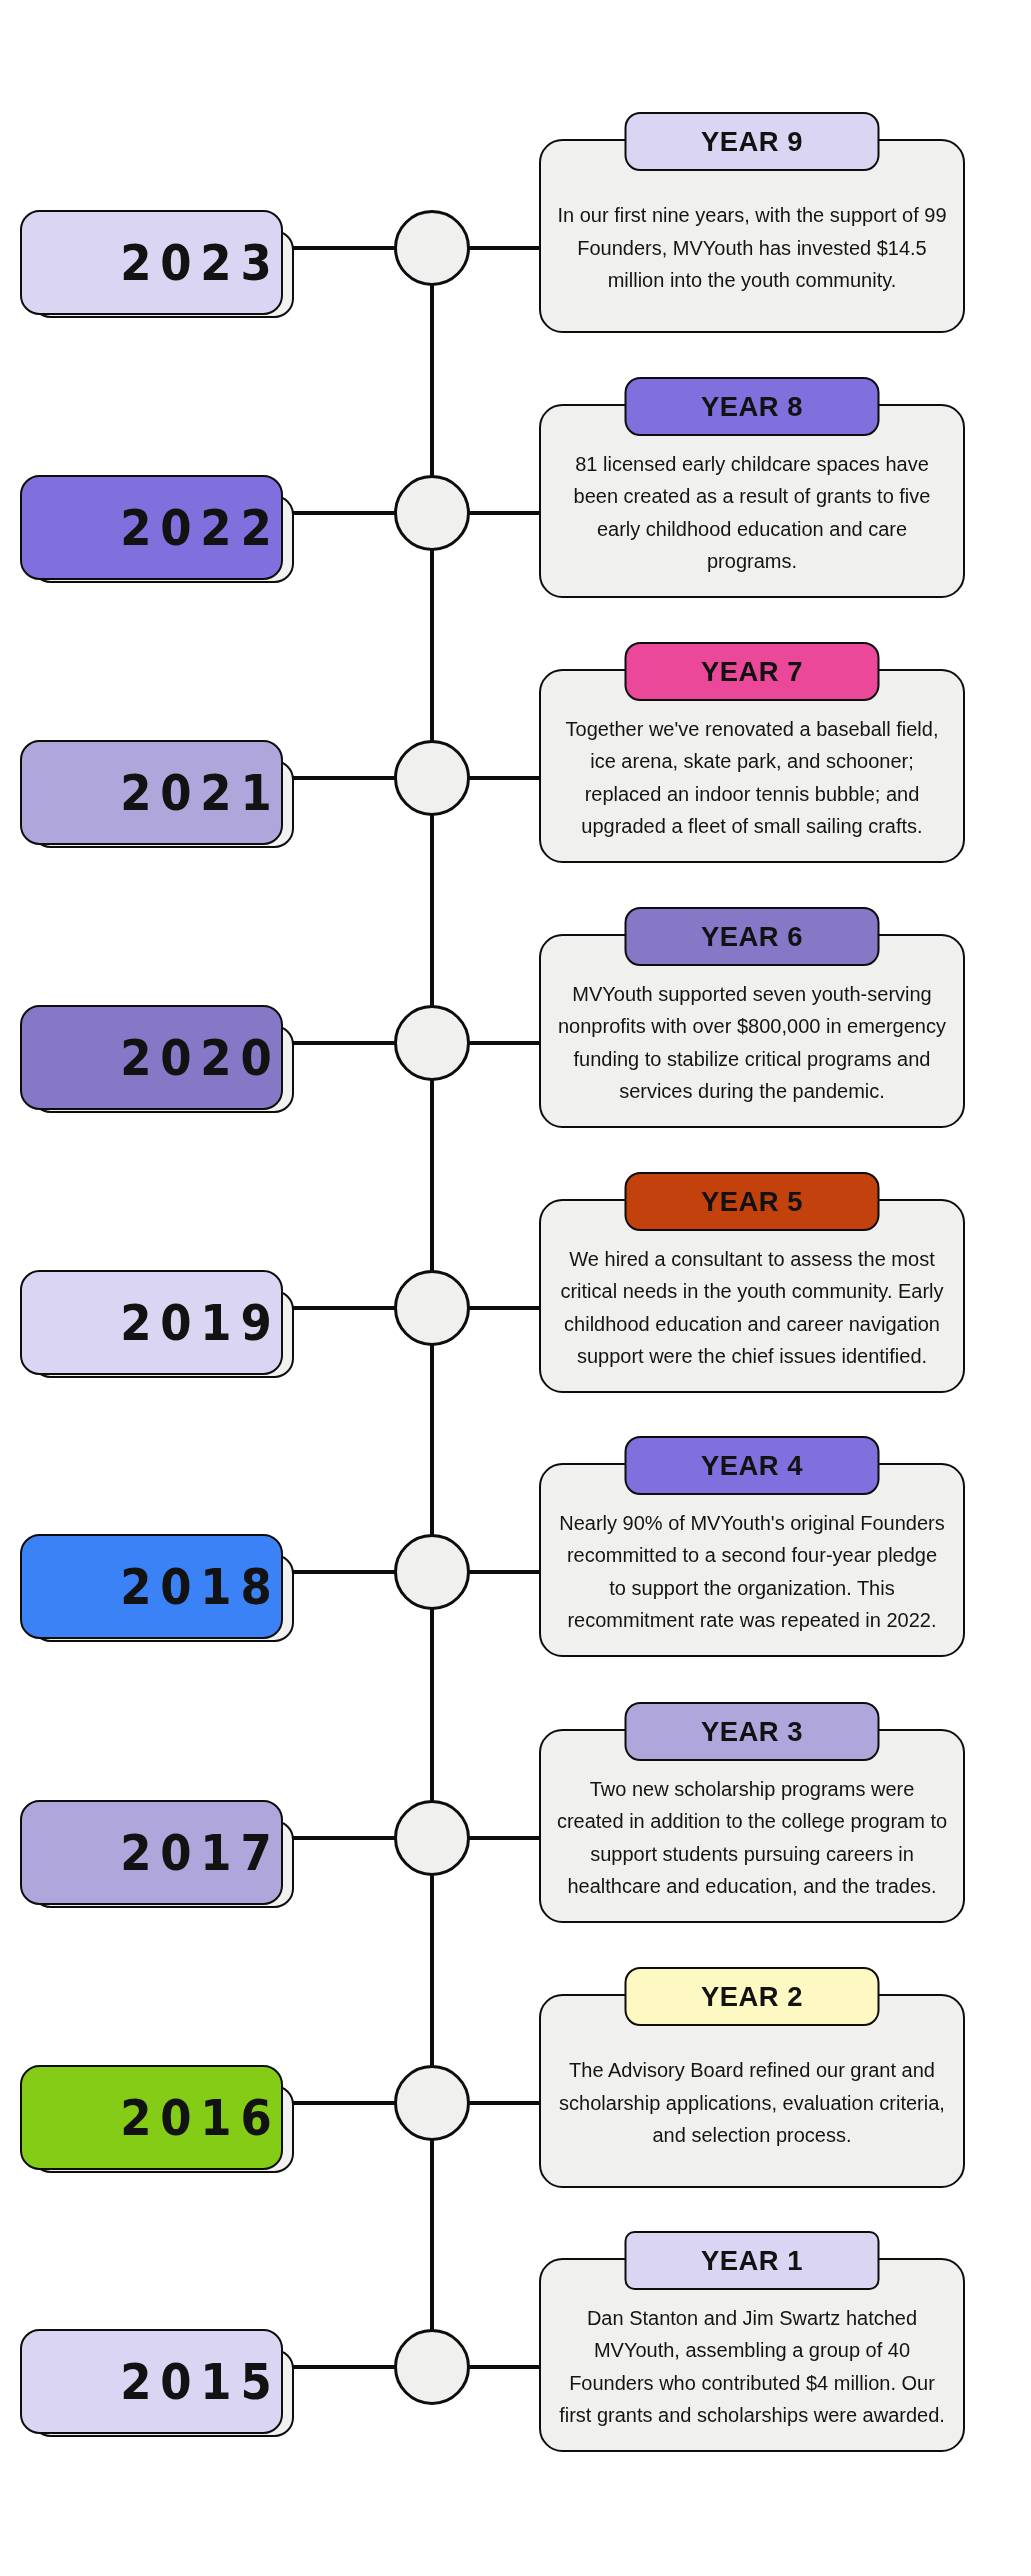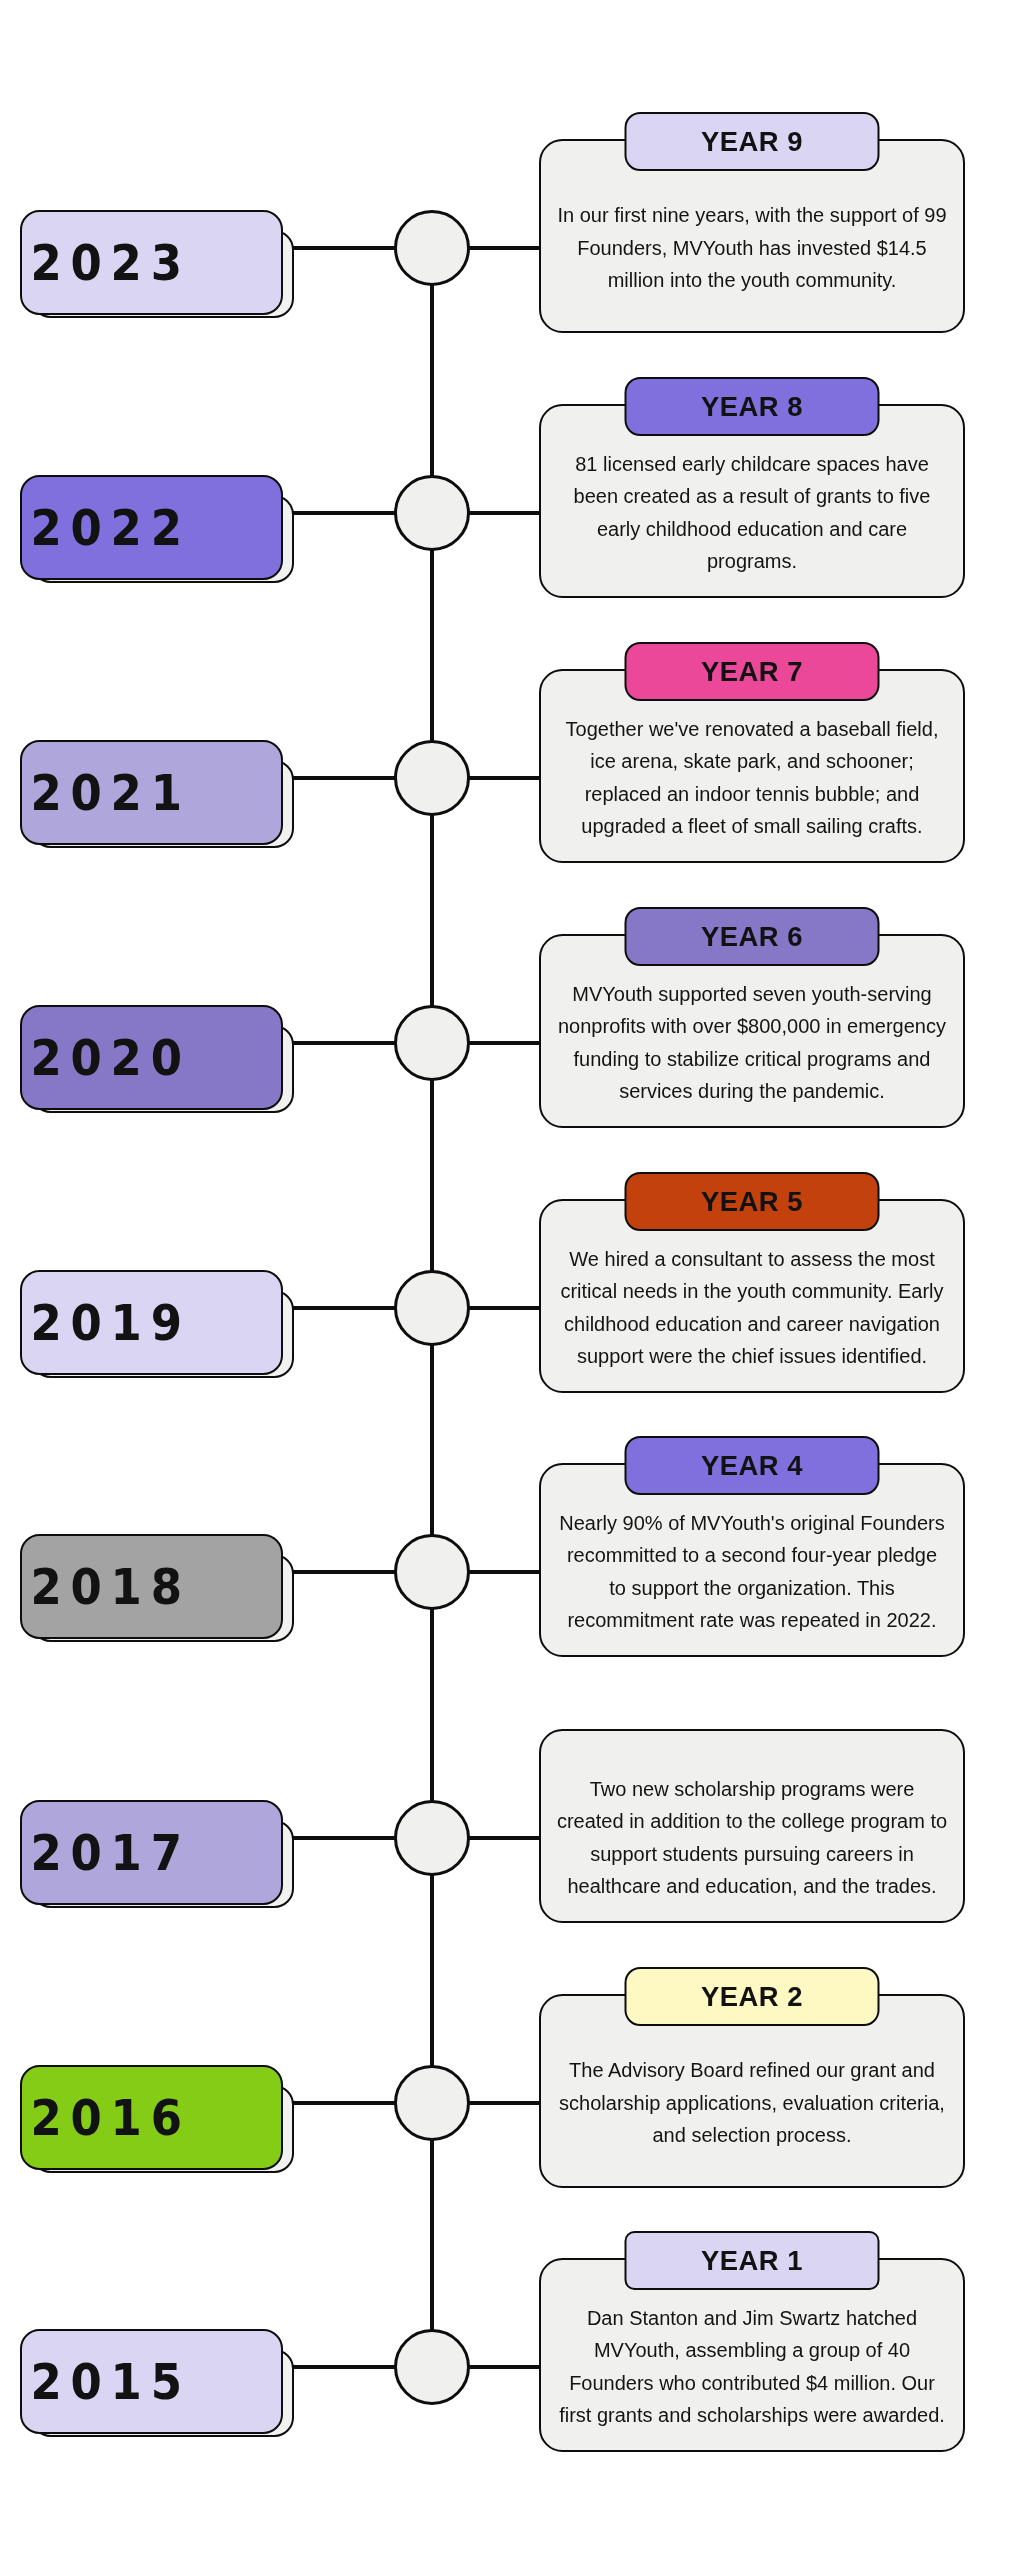--- a/index.html
+++ b/index.html
@@ -56,21 +56,21 @@
   .year-box {
     position: absolute;
     left: 19.6px;
     top: -38px;
     width: 263px;
     height: 105px;
     border: 2.9px solid #0d0d0d;
     border-radius: 19.6px;
     display: flex;
     align-items: center;
-    justify-content: flex-start;
+    justify-content: flex-end;
     z-index: 3;
   }
 
   .year-box span {
     font-family: "DejaVu Sans", sans-serif;
     font-weight: bold;
     font-size: 45px;
     letter-spacing: 8.8px;
     text-indent: 8.8px;
     color: #121212;
@@ -208,39 +208,42 @@
     <div class="card">
       <div class="badge" style="background: #c2410c;">
         <span>YEAR 5</span>
       </div>
       <div class="card-text">We hired a consultant to assess the most critical needs in the youth community. Early childhood education and career navigation support were the chief issues identified.</div>
     </div>
   </div>
     <div class="row" style="top: 1572px;">
     <div class="connector"></div>
     <div class="year-shadow"></div>
-    <div class="year-box" style="background: #a3a3a3;">
+    <div class="year-box" style="background: #3b82f6;">
       <span>2018</span>
     </div>
     <div class="node"></div>
     <div class="card">
       <div class="badge" style="background: rgb(127, 112, 221);">
         <span>YEAR 4</span>
       </div>
       <div class="card-text">Nearly 90% of MVYouth's original Founders recommitted to a second four-year pledge to support the organization. This recommitment rate was repeated in 2022.</div>
     </div>
   </div>
     <div class="row" style="top: 1838px;">
     <div class="connector"></div>
     <div class="year-shadow"></div>
     <div class="year-box" style="background: rgb(175, 167, 219);">
       <span>2017</span>
     </div>
     <div class="node"></div>
     <div class="card">
+      <div class="badge" style="background: rgb(175, 167, 219);">
+        <span>YEAR 3</span>
+      </div>
       <div class="card-text">Two new scholarship programs were created in addition to the college program to support students pursuing careers in healthcare and education, and the trades.</div>
     </div>
   </div>
     <div class="row" style="top: 2103px;">
     <div class="connector"></div>
     <div class="year-shadow"></div>
     <div class="year-box" style="background: #84cc16;">
       <span>2016</span>
     </div>
     <div class="node"></div>

